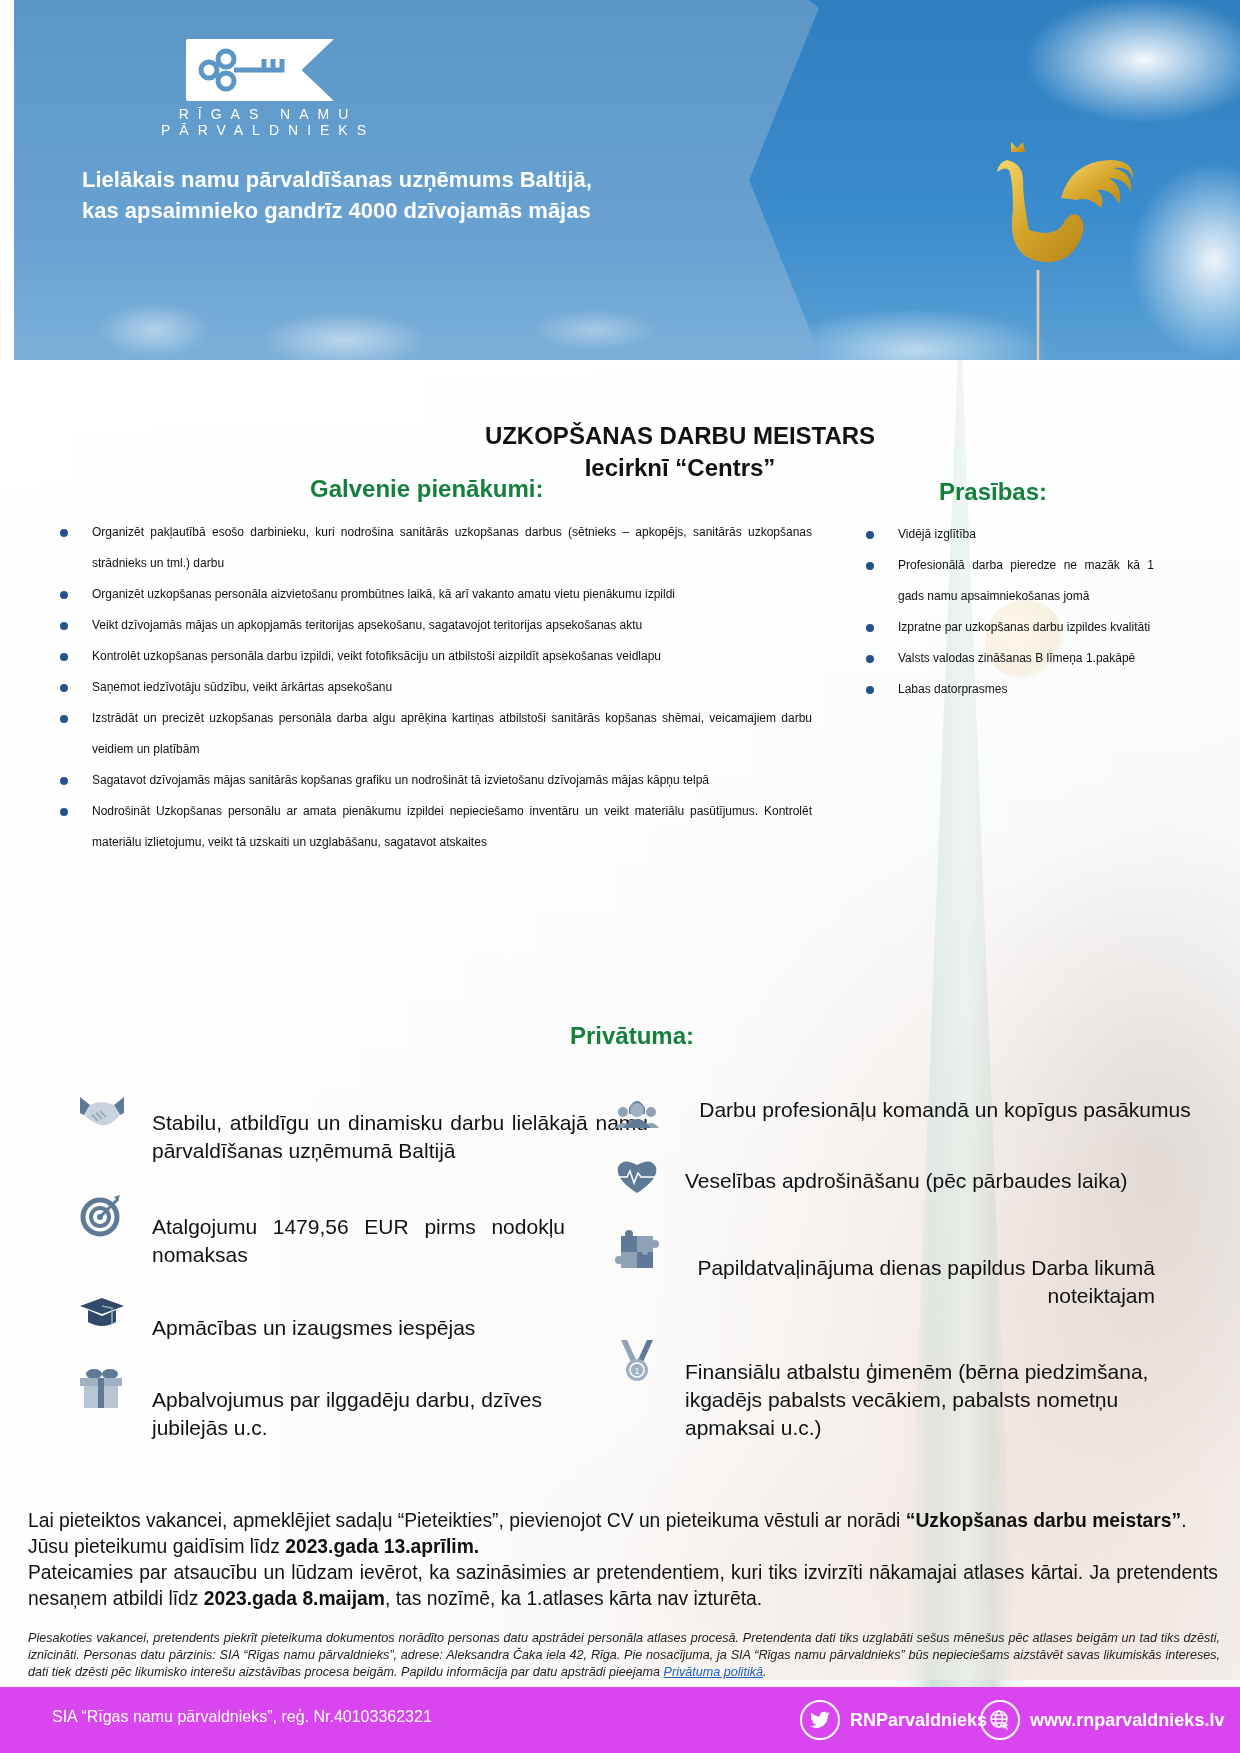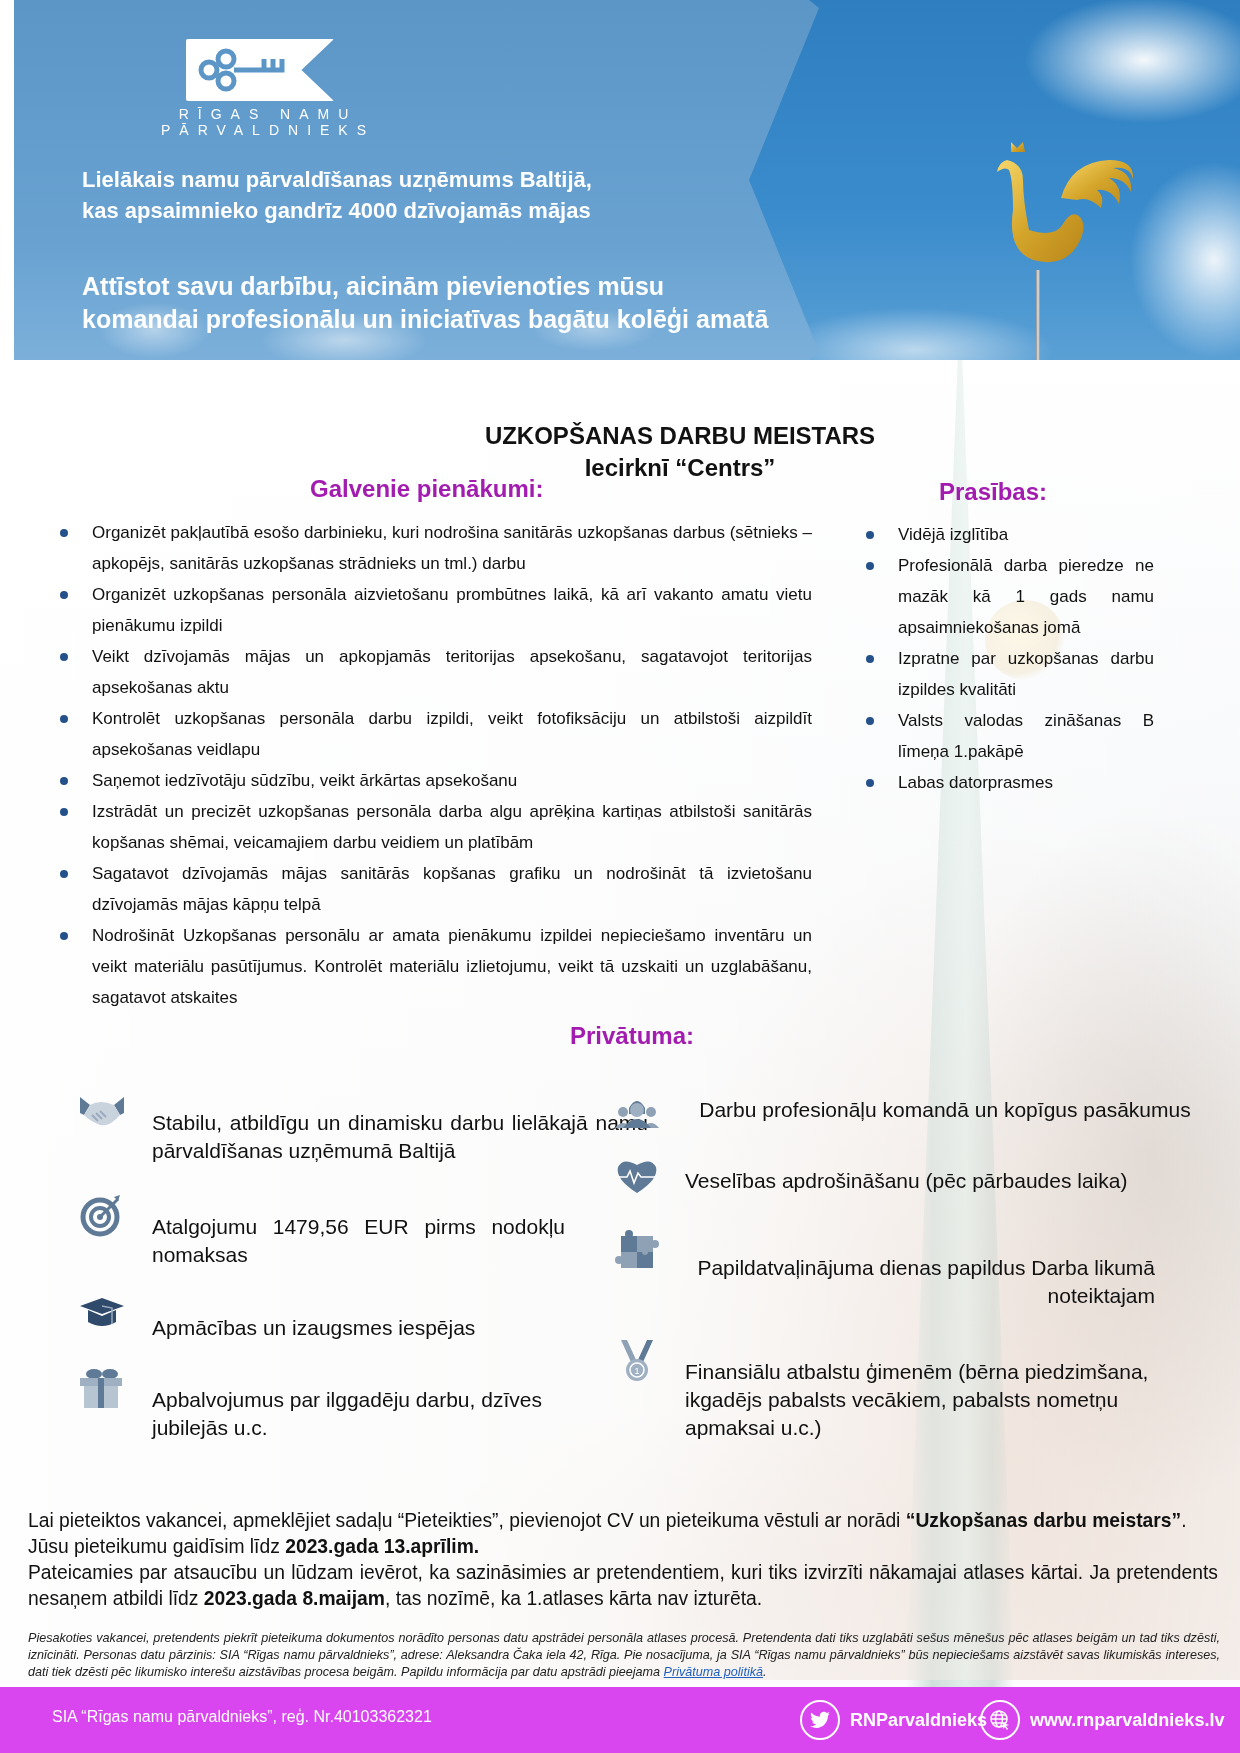--- a/index.html
+++ b/index.html
@@ -74,30 +74,30 @@
   .gold-ball {
     position: absolute; left: 985px; top: 600px; width: 80px; height: 80px; border-radius: 50%;
     background: radial-gradient(circle at 40% 40%, rgba(255,240,200,0.7), rgba(220,190,120,0.35) 60%, rgba(255,255,255,0) 72%);
   }
   
   .job-title {
     position: absolute; left: 380px; top: 386px; width: 600px; text-align: center;
     font-weight: bold; font-size: 24px; line-height: 32px; color: #111; margin-top: 34px;
   }
   .section-title {
-    position: absolute; font-weight: bold; font-size: 24px; color: #a21caf;
+    position: absolute; font-weight: bold; font-size: 24px; color: #15803d;
   }
   .duties-title { left: 310px; top: 475px; }
   .req-title { left: 939px; top: 478px; }
   .offer-title { left: 570px; top: 1022px; }
   ul.bullets {
     list-style: none; margin: 0; padding: 0; position: absolute;
   }
   ul.bullets li {
-    position: relative; padding-left: 52px; font-size: 17px; line-height: 31px;
+    position: relative; padding-left: 52px; font-size: 12px; line-height: 31px;
     text-align: justify; color: #111;
   }
   ul.bullets li::before {
     content: ""; position: absolute; left: 20px; top: 12px;
     width: 8px; height: 8px; border-radius: 50%; background: #24518a;
   }
   .duties { left: 40px; top: 517px; width: 772px; }
   .reqs { left: 846px; top: 519px; width: 308px; }
   .reqs li { padding-left: 52px; }
   .reqs li::before { left: 14px; }
@@ -154,24 +154,20 @@
         <circle cx="32" cy="12" r="8"></circle>
         <circle cx="32" cy="34" r="8"></circle>
       </g>
       <path d="M40 23 H88 V12 M70 23 V12 M79 23 V12" stroke="#5b96c7" stroke-width="5" fill="none"></path>
     </svg>
   </div>
   <div class="logo-text">RĪGAS NAMU PĀRVALDNIEKS</div>
   <div class="tagline t1">
     <div>Lielākais namu pārvaldīšanas uzņēmums Baltijā,</div>
     <div>kas apsaimnieko gandrīz 4000 dzīvojamās mājas</div>
-  </div>
-  <div class="tagline t2">
-    <div>Attīstot savu darbību, aicinām pievienoties mūsu</div>
-    <div>komandai profesionālu un iniciatīvas bagātu kolēģi amatā</div>
   </div>
   <svg class="rooster" viewBox="0 0 160 135">
     <defs>
       <linearGradient id="gold" x1="0" y1="0" x2="1" y2="1">
         <stop offset="0" stop-color="#f7d76a"></stop>
           <stop offset="0.5" stop-color="#d4a52a"></stop>
           <stop offset="1" stop-color="#b8861a"></stop>
       </linearGradient>
     </defs>
     <path d="M22 0 l6 6 l6 -6 l2 10 l-14 0 z" fill="url(#gold)"></path>

